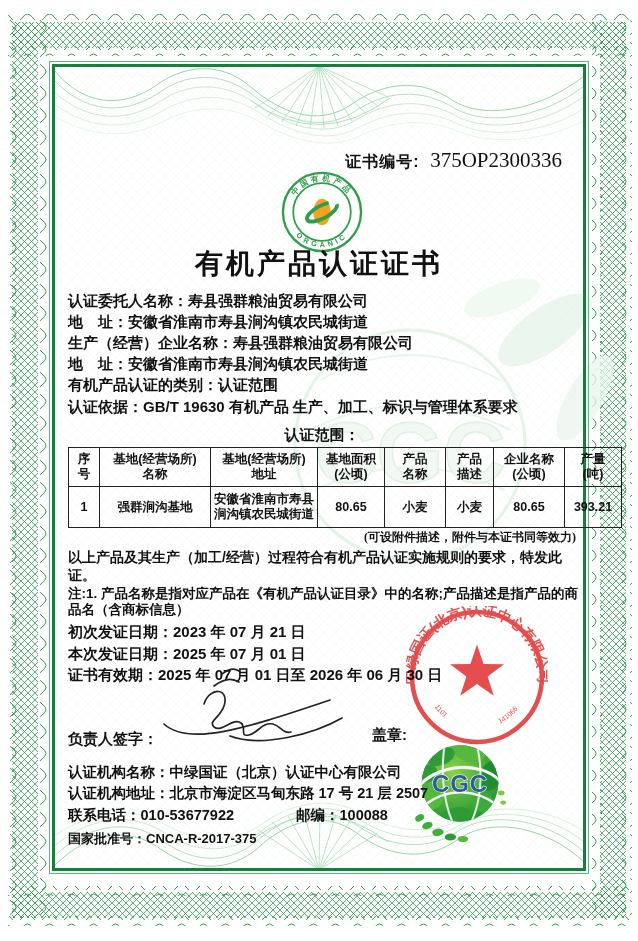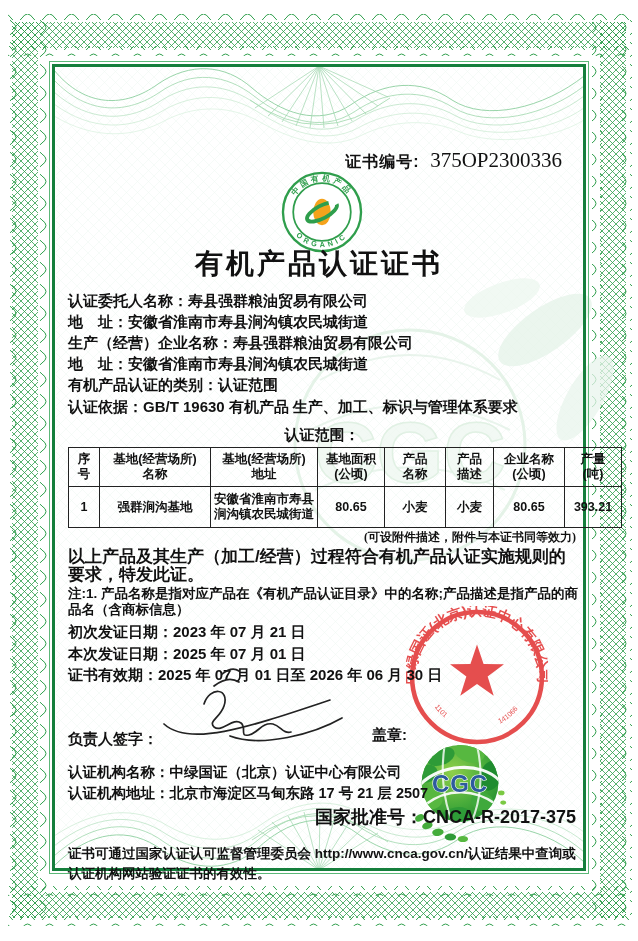--- a/index.html
+++ b/index.html
@@ -20,32 +20,32 @@
   .iline{font-size:15px;font-weight:700;line-height:21px;white-space:nowrap;}
   .iline.gap{margin-top:6px;text-align:center;}
   .kai{font-family:"Liberation Serif",serif;font-weight:600;}
   table.scope{border-collapse:collapse;table-layout:fixed;width:517px;margin-top:2px;}
   table.scope th,table.scope td{border:1.2px solid #222;font-size:12.5px;font-weight:700;
         text-align:center;vertical-align:middle;padding:1px 2px;white-space:pre-line;line-height:15px;}
   table.scope th{height:36px;}
   table.scope td{height:38px;}
   .c0{width:26px}.c1{width:106px}.c2{width:102px}.c3{width:62px}.c4{width:56px}.c5{width:43px}.c6{width:66px}.c7{width:52px}
   .attach{font-size:12px;text-align:right;margin-top:2px;line-height:15px;}
-  .statement{font-size:17px;font-weight:700;margin-top:3px;line-height:18px;}
+  .statement{font-size:14px;font-weight:700;margin-top:3px;line-height:18px;}
   .remark{font-size:13.5px;font-weight:700;margin-top:2px;line-height:16px;width:516px;}
   .dline{font-size:15px;font-weight:700;line-height:21.5px;}
   .dline.first{margin-top:3px;}
   .sig-row{position:relative;margin-top:34px;height:30px;font-size:15px;font-weight:700;}
   .sig-label{position:absolute;left:0;top:10px;}
   .stamp-label{position:absolute;left:304px;top:6px;}
   .sig-art{position:absolute;left:88px;top:-60px;}
   .org-block{margin-top:12px;}
   .oline{font-size:14.5px;font-weight:700;line-height:21.5px;}
   .oline .post{margin-left:62px;}
-  .approval{font-size:18px;font-weight:700;line-height:21.5px;margin-top:2px;text-align:right;}
+  .approval{font-size:13px;font-weight:700;line-height:21.5px;margin-top:2px;}
   .footer{margin-top:16px;font-size:13.5px;font-weight:700;line-height:20px;width:516px;}
 </style>
 </head>
 <body>
 
 <div class="page">
 
   <svg class="decor" width="638" height="941" viewBox="0 0 638 941">
     <defs>
       <pattern id="net" width="7" height="7" patternUnits="userSpaceOnUse">
@@ -299,24 +299,23 @@
         <span class="stamp-label">盖章:</span>
       </div>
 
       <div class="org-block">
         <div class="oline">
           <span>认证机构名称：</span><span>中绿国证（北京）认证中心有限公司</span>
         </div>
         <div class="oline">
           <span>认证机构地址：</span><span>北京市海淀区马甸东路 17 号 21 层 2507</span>
         </div>
+        <div class="oline">
+          <span>联系电话：</span><span>010-53677922</span><span class="post"><span>邮编：</span><span>100088</span></span>
+        </div>
         <div class="approval">
           <span>国家批准号：</span><span>CNCA-R-2017-375</span>
         </div>
       </div>
 
-      <div class="footer">
-        <div>证书可通过国家认证认可监督管理委员会 http://www.cnca.gov.cn/认证结果中查询或</div>
-        <div>认证机构网站验证证书的有效性。</div>
-      </div>
     </div>
   </div>
 </div>
 
 </body></html>

